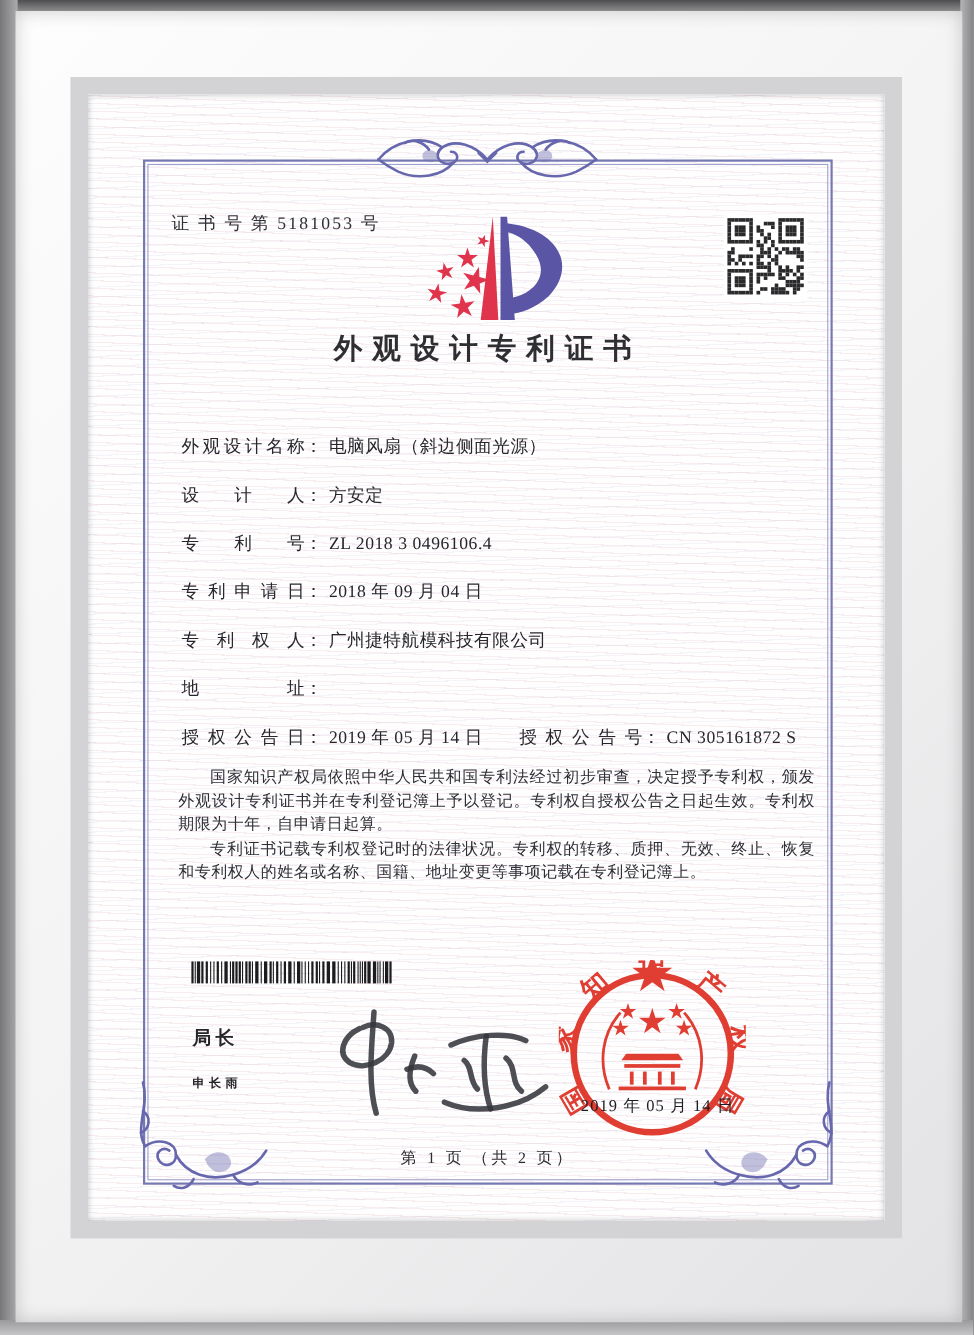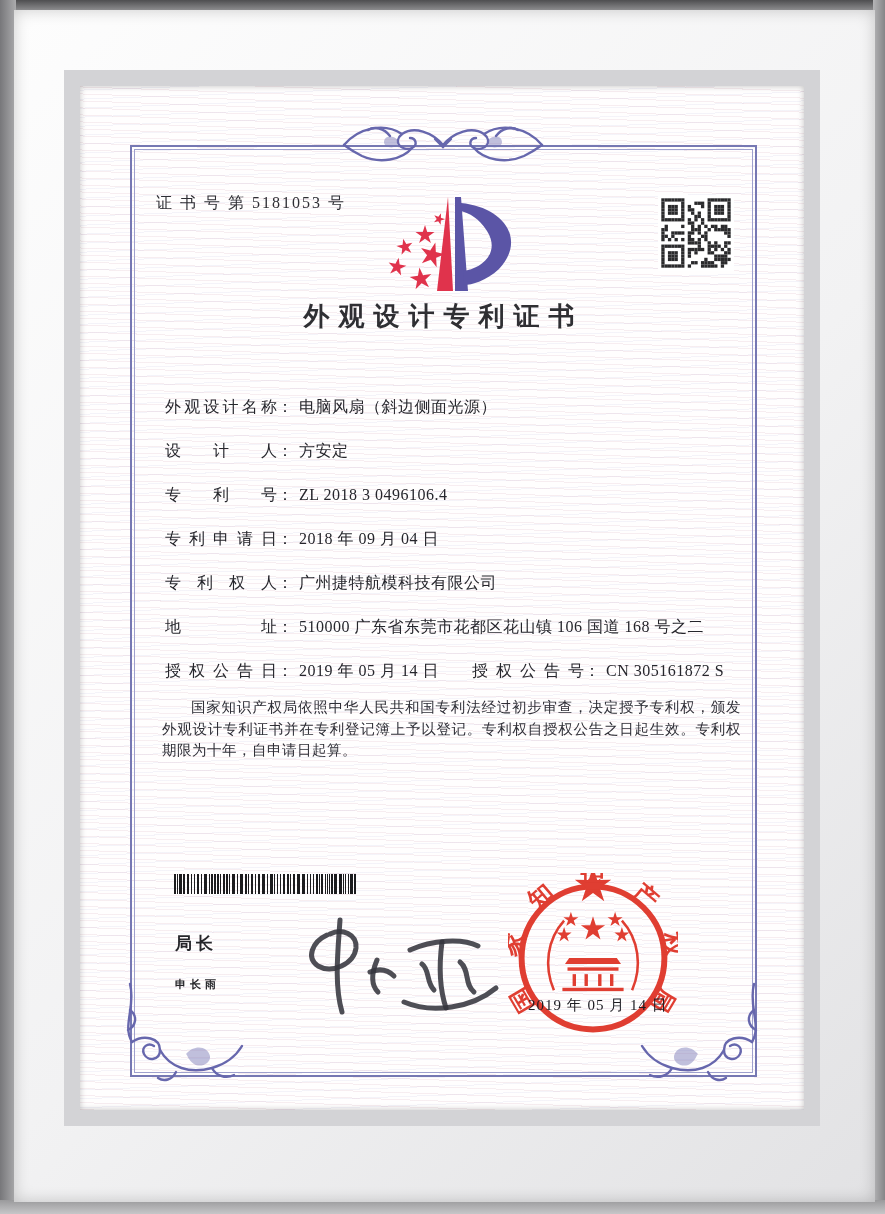--- a/index.html
+++ b/index.html
@@ -376,38 +376,38 @@
             <span class="fvalue">2018 年 09 月 04 日</span>
           </div>
           <div class="frow">
             <span class="flabel">专利权人</span>
               <span class="fcolon">：</span>
             <span class="fvalue">广州捷特航模科技有限公司</span>
           </div>
           <div class="frow">
             <span class="flabel">地址</span>
               <span class="fcolon">：</span>
-            <span class="fvalue">510000 广东省东莞市花都区花山镇 106 国道 168 号之二</span>
           </div>
           <div class="frow">
             <span class="pair1">
               <span class="flabel">授权公告日</span>
                 <span class="fcolon">：</span>
               <span class="fvalue">2019 年 05 月 14 日</span>
             </span>
             <span class="pair1" style="width:auto">
               <span class="flabel">授权公告号</span>
                 <span class="fcolon">：</span>
               <span class="fvalue">CN 305161872 S</span>
             </span>
           </div>
         </div>
 
         <div class="paras">
           <p>国家知识产权局依照中华人民共和国专利法经过初步审查，决定授予专利权，颁发外观设计专利证书并在专利登记簿上予以登记。专利权自授权公告之日起生效。专利权期限为十年，自申请日起算。</p>
+          <p>专利证书记载专利权登记时的法律状况。专利权的转移、质押、无效、终止、恢复和专利权人的姓名或名称、国籍、地址变更等事项记载在专利登记簿上。</p>
         </div>
 
         <div class="barcode" id="barcode"><span style="width:2px"></span><i style="width:1px"></i><span style="width:1px"></span><i style="width:1px"></i><span style="width:3px"></span><i style="width:1px"></i><span style="width:2px"></span><i style="width:2px"></i><span style="width:2px"></span><i style="width:2px"></i><span style="width:1px"></span><i style="width:2px"></i><span style="width:1px"></span><i style="width:2px"></i><span style="width:2px"></span><i style="width:2px"></i><span style="width:1px"></span><i style="width:2px"></i><span style="width:3px"></span><i style="width:2px"></i><span style="width:1px"></span><i style="width:1px"></i><span style="width:2px"></span><i style="width:1px"></i><span style="width:2px"></span><i style="width:1px"></i><span style="width:2px"></span><i style="width:1px"></i><span style="width:1px"></span><i style="width:2px"></i><span style="width:2px"></span><i style="width:1px"></i><span style="width:2px"></span><i style="width:1px"></i><span style="width:1px"></span><i style="width:2px"></i><span style="width:3px"></span><i style="width:2px"></i><span style="width:1px"></span><i style="width:2px"></i><span style="width:3px"></span><i style="width:2px"></i><span style="width:2px"></span><i style="width:1px"></i><span style="width:1px"></span><i style="width:2px"></i><span style="width:2px"></span><i style="width:2px"></i><span style="width:1px"></span><i style="width:2px"></i><span style="width:2px"></span><i style="width:2px"></i><span style="width:3px"></span><i style="width:2px"></i><span style="width:1px"></span><i style="width:2px"></i><span style="width:3px"></span><i style="width:1px"></i><span style="width:1px"></span><i style="width:2px"></i><span style="width:1px"></span><i style="width:2px"></i><span style="width:1px"></span><i style="width:2px"></i><span style="width:2px"></span><i style="width:2px"></i><span style="width:2px"></span><i style="width:1px"></i><span style="width:1px"></span><i style="width:2px"></i><span style="width:2px"></span><i style="width:2px"></i><span style="width:3px"></span><i style="width:2px"></i><span style="width:3px"></span><i style="width:2px"></i><span style="width:1px"></span><i style="width:2px"></i><span style="width:1px"></span><i style="width:2px"></i><span style="width:1px"></span><i style="width:2px"></i><span style="width:2px"></span><i style="width:1px"></i><span style="width:1px"></span><i style="width:1px"></i><span style="width:2px"></span><i style="width:2px"></i><span style="width:1px"></span><i style="width:1px"></i><span style="width:1px"></span><i style="width:1px"></i><span style="width:1px"></span><i style="width:1px"></i><span style="width:2px"></span><i style="width:1px"></i><span style="width:3px"></span><i style="width:2px"></i><span style="width:3px"></span><i style="width:1px"></i><span style="width:1px"></span><i style="width:1px"></i><span style="width:1px"></span><i style="width:2px"></i><span style="width:1px"></span><i style="width:1px"></i><span style="width:3px"></span><i style="width:1px"></i><span style="width:2px"></span><i style="width:2px"></i></div>
 
         <div class="dir-title">局长</div>
         <div class="dir-name">申长雨</div>
 
         <svg class="signature" width="300" height="112" viewBox="0 0 300 110">
           <path class="sig-stroke" d="M45,25 C30,32 24,48 36,56 C50,64 72,54 74,38 C75,24 60,18 48,24"></path>
           <path class="sig-stroke" d="M58,10 C56,40 52,75 60,102"></path>
@@ -441,17 +441,18 @@
             <rect x="-10" y="19" width="4" height="14"></rect>
             <rect x="6" y="19" width="4" height="14"></rect>
             <rect x="20" y="19" width="4" height="14"></rect>
             <rect x="-36" y="35" width="72" height="4"></rect>
             <path d="M-46,38 C-58,10 -54,-22 -34,-44" fill="none" stroke="#dd2a1c" stroke-width="3"></path>
             <path d="M46,38 C58,10 54,-22 34,-44" fill="none" stroke="#dd2a1c" stroke-width="3"></path>
           </g>
         </svg>
         <div class="seal-date">2019 年 05 月 14 日</div>
 
+        <div class="page-footer">第 1 页 （共 2 页）</div>
       </div>
 
     </div>
   </div>
 </div>
 
 </body></html>

